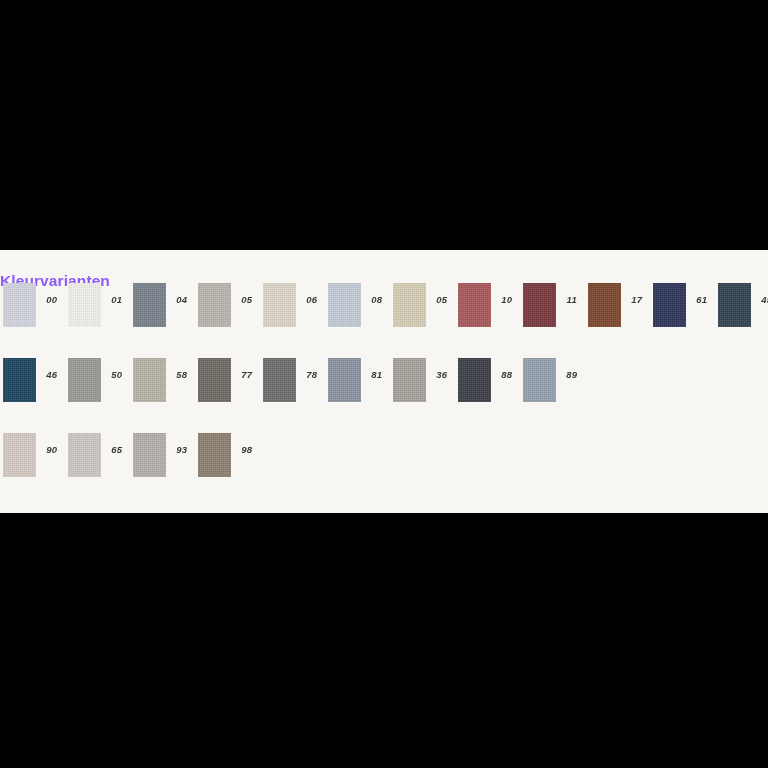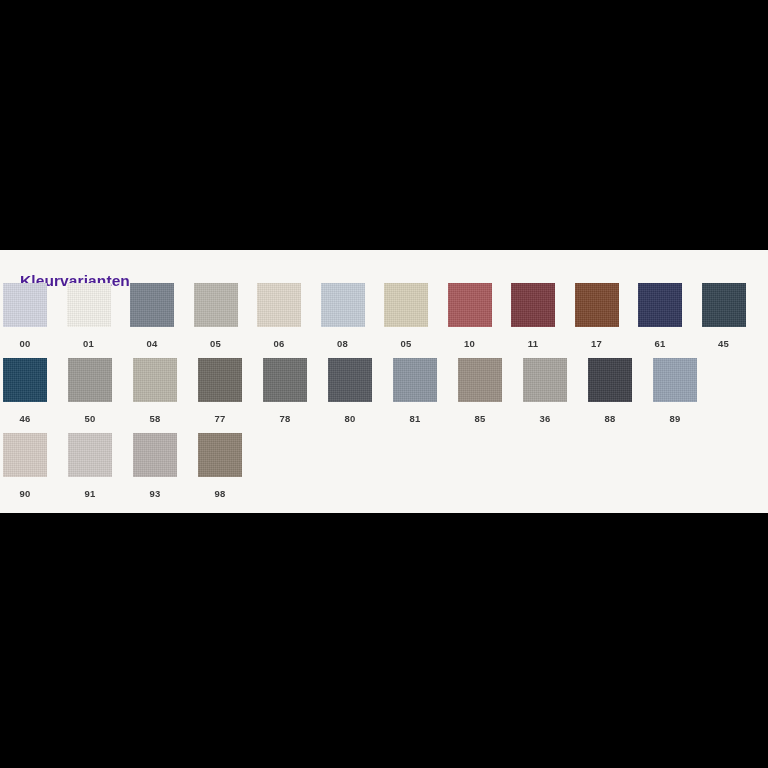--- a/index.html
+++ b/index.html
@@ -24,25 +24,25 @@
     left: 0;
     top: 250px;
     width: 768px;
     height: 263px;
     background: #f7f6f3;
     box-sizing: border-box;
   }
 
   .panel-title {
     position: absolute;
-    left: 20px;
+    left: 0;
     top: 8px;
     font-size: 15.5px;
     font-weight: bold;
-    color: #4c1d95;
+    color: #8b5cf6;
     letter-spacing: 0.1px;
     line-height: 20px;
     white-space: nowrap;
   }
 
   .swatch-grid {
     position: absolute;
     left: 3px;
     top: 33px;
     width: 762px;
@@ -52,22 +52,23 @@
     display: flex;
     flex-direction: row;
     align-items: flex-start;
     height: 75px;
   }
 
   .swatch-cell {
     width: 65px;
     margin-right: 0px;
     display: flex;
-    flex-direction: column;
+    flex-direction: row;
     align-items: flex-start;
+    font-style: italic;
   }
 
   .swatch-chip {
     width: 44px;
     height: 44px;
     display: block;
     position: relative;
     overflow: hidden;
   }
 
@@ -165,52 +166,44 @@
           </div>
           <div class="swatch-cell">
             <div class="swatch-chip" style="background-color: rgb(110, 106, 99);"></div>
             <div class="swatch-label">77</div>
           </div>
           <div class="swatch-cell">
             <div class="swatch-chip" style="background-color: rgb(110, 111, 110);"></div>
             <div class="swatch-label">78</div>
           </div>
           <div class="swatch-cell">
-            <div class="swatch-chip" style="background-color: rgb(85, 88, 95);"></div>
-            <div class="swatch-label">80</div>
-          </div>
-          <div class="swatch-cell">
             <div class="swatch-chip" style="background-color: rgb(139, 149, 160);"></div>
             <div class="swatch-label">81</div>
           </div>
           <div class="swatch-cell">
-            <div class="swatch-chip" style="background-color: rgb(154, 143, 132);"></div>
-            <div class="swatch-label">85</div>
-          </div>
-          <div class="swatch-cell">
             <div class="swatch-chip" style="background-color: rgb(168, 164, 158);"></div>
             <div class="swatch-label">36</div>
           </div>
           <div class="swatch-cell">
             <div class="swatch-chip" style="background-color: rgb(62, 64, 72);"></div>
             <div class="swatch-label">88</div>
           </div>
           <div class="swatch-cell">
             <div class="swatch-chip" style="background-color: rgb(150, 162, 178);"></div>
             <div class="swatch-label">89</div>
           </div>
         </div>
         <div class="swatch-row">
           <div class="swatch-cell">
             <div class="swatch-chip" style="background-color: rgb(213, 203, 196);"></div>
             <div class="swatch-label">90</div>
           </div>
           <div class="swatch-cell">
             <div class="swatch-chip" style="background-color: rgb(206, 200, 196);"></div>
-            <div class="swatch-label">91</div>
+            <div class="swatch-label">65</div>
           </div>
           <div class="swatch-cell">
             <div class="swatch-chip" style="background-color: rgb(182, 176, 173);"></div>
             <div class="swatch-label">93</div>
           </div>
           <div class="swatch-cell">
             <div class="swatch-chip" style="background-color: rgb(141, 129, 114);"></div>
             <div class="swatch-label">98</div>
           </div>
         </div>

